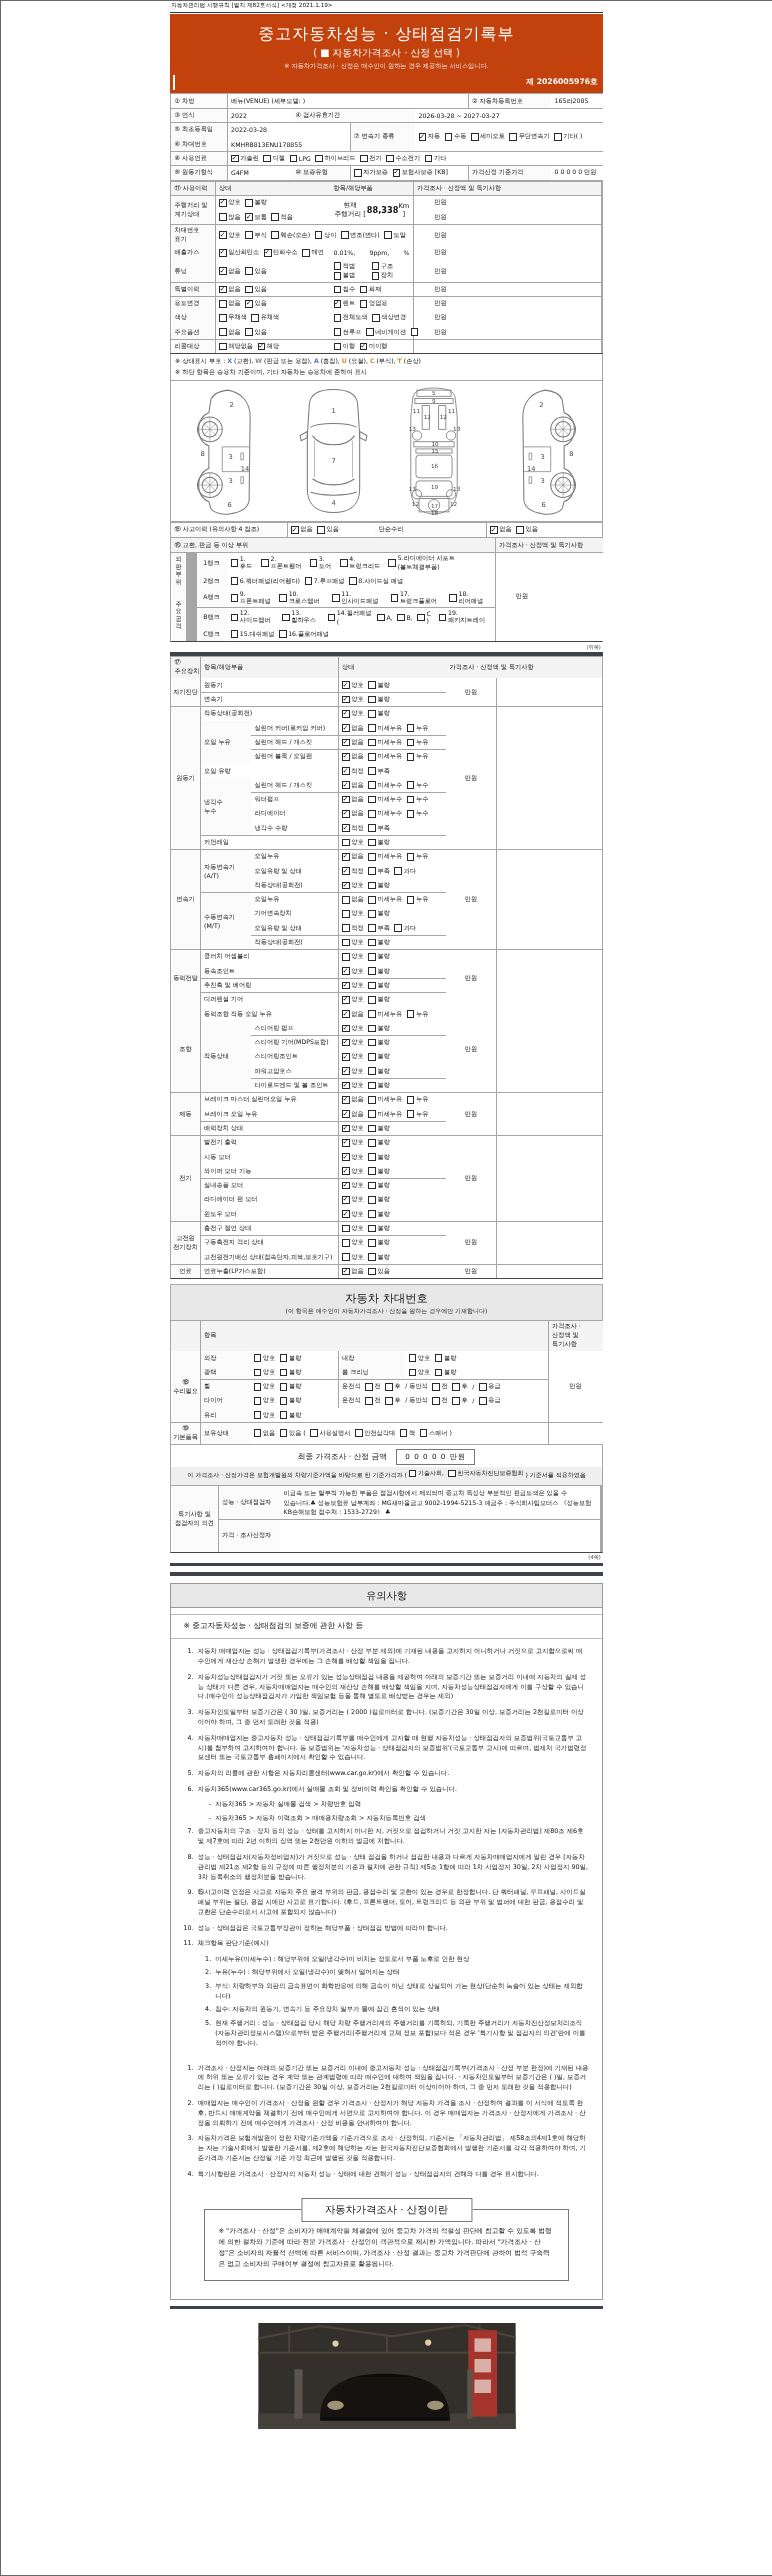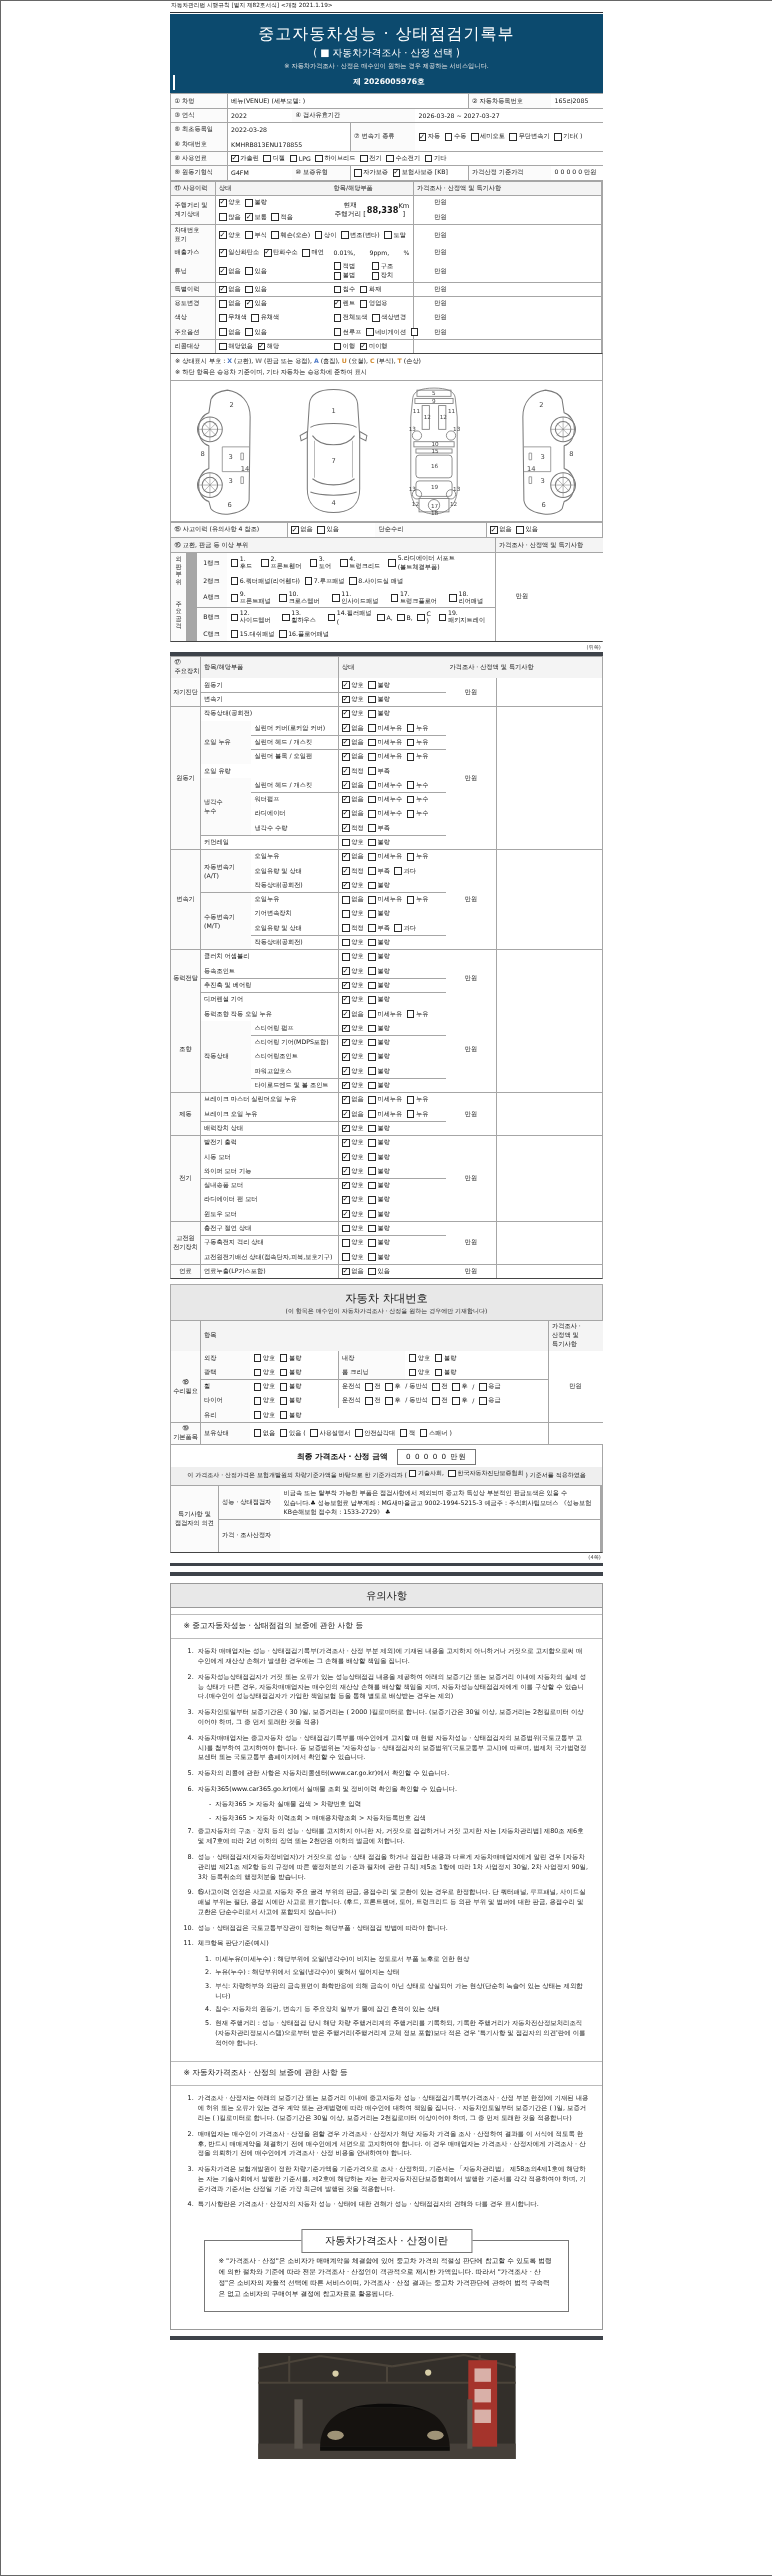--- a/index.html
+++ b/index.html
@@ -3,25 +3,25 @@
 <meta charset="utf-8">
 <style>
   html,body{margin:0;padding:0}
   body{width:773px;height:2576px;position:relative;overflow:hidden;background:#fff;
        font-family:"DejaVu Sans","Liberation Sans",sans-serif;color:#111;}
   .frame{position:absolute;inset:0;border:0.5px solid #666;pointer-events:none;z-index:50}
   .page{width:433px;margin:0 auto;}
   .topnote{font-size:5.7px;padding:2.1px 1px 1.5px;color:#111}
   .topline{height:1.5px;background:#2e3136;margin-bottom:1px}
   
-  .dark{background:#0c4a6e;color:#fff;text-align:center;padding:6.2px 0 3.1px}
+  .dark{background:#c2410c;color:#fff;text-align:center;padding:6.2px 0 3.1px}
   .dark h1{font-size:16px;margin:4.1px 0 2.1px;font-weight:normal;letter-spacing:1px}
   .dark .sub{font-size:9.8px;margin:1.5px 0}
   .dark .note{font-size:6.2px;color:#e4e4e4;margin:1px 0 4.1px}
-  .docno{text-align:center;font-size:7.7px;font-weight:bold;padding:2.1px 5.2px 3.1px;border-left:2.1px solid #fff;margin-left:3.1px}
+  .docno{text-align:right;font-size:7.7px;font-weight:bold;padding:2.1px 5.2px 3.1px;border-left:2.1px solid #fff;margin-left:3.1px}
   
   .secband{background:#e8e8e8;text-align:center;padding:4.1px 0 3.6px;border:0.5px solid #aaa;border-bottom:none}
   .secband h2{font-size:11.3px;font-weight:normal;margin:1px 0}
   .secband .sn{font-size:6px;color:#222;margin-top:1.5px}
   
   .grid{display:grid;gap:0.5px;background:#a6a6a6;border:0.5px solid #a6a6a6}
   .grid>*{background:#fff;padding:1.5px 3.6px;font-size:6.2px;display:flex;align-items:center;min-height:10.8px;word-break:keep-all}
   .grid .hd{background:#f4f4f4}
   .grid .lb{background:#fbfbfb}
   .grid .c{justify-content:center;text-align:center}
@@ -38,21 +38,21 @@
   .marker{text-align:right;font-size:5.2px;color:#444;padding:1.5px 2.1px}
   .bar{height:3.6px;background:#3e434a}
   .gapw{height:6.2px}
   
   .diagrow{display:flex;justify-content:space-around;align-items:center;border:0.5px solid #a6a6a6;border-top:none;padding:5.2px 3.1px;background:#fff}
   
   .legendline{font-size:6.2px;padding:2.6px 4.1px 0.5px}
   .legend2{font-size:6.2px;padding:1px 4.1px 3.1px}
   
   .finalrow{display:flex;justify-content:center;align-items:center;gap:9.3px;padding:4.1px 0 2.1px;border-left:0.5px solid #a6a6a6;border-right:0.5px solid #a6a6a6}
-  .finalrow .flab{font-size:7.7px;font-weight:bold}
+  .finalrow .flab{font-size:7.7px;font-weight:normal}
   .finalrow .fval{border:0.5px solid #777;padding:2.1px 8.2px;font-size:7.2px;letter-spacing:1px}
   .applied{font-size:6px;text-align:center;padding:2.1px 0 4.1px;border:0.5px solid #a6a6a6;border-top:none;background:#efefef}
   
   .nbox{border:0.5px solid #999;margin-top:7.2px;background:#fff}
   .nhead{background:#e8e8e8;text-align:center;font-size:10.3px;padding:4.6px 0;border-bottom:0.5px solid #999}
   .nsub{font-size:7.7px;padding:6.7px 12.4px;border-bottom:0.5px solid #bbb;border-top:0.5px solid #bbb;margin-top:5.2px}
   .nlist{padding:8.2px 13.4px 3.1px 10.3px}
   .nrow{display:flex;margin-bottom:5.7px;font-size:6.4px;line-height:1.55}
   .nrow .nnum{width:12.4px;flex:none;text-align:right;margin-right:4.1px}
   .nrow.sub{margin-left:17.5px;margin-bottom:3.6px}
@@ -1509,21 +1509,20 @@
         </div>
         <div class="nrow sub">
           <span class="nnum">4.</span>
           <span class="ntx">침수: 자동차의 원동기, 변속기 등 주요장치 일부가 물에 잠긴 흔적이 있는 상태</span>
         </div>
         <div class="nrow sub">
           <span class="nnum">5.</span>
           <span class="ntx">현재 주행거리 : 성능 · 상태점검 당시 해당 차량 주행거리계의 주행거리를 기록하되, 기록한 주행거리가 자동차전산정보처리조직(자동차관리정보시스템)으로부터 받은 주행거리(주행거리계 교체 정보 포함)보다 적은 경우 '특기사항 및 점검자의 의견'란에 이를 적어야 합니다.</span>
         </div>
       </div>
-    <div class="nsub">※ 자동차가격조사 · 산정의 보증에 관한 사항 등</div>
     <div class="nlist" id="nlist2">
         <div class="nrow">
           <span class="nnum">1.</span>
           <span class="ntx">가격조사 · 산정자는 아래의 보증기간 또는 보증거리 이내에 중고자동차 성능 · 상태점검기록부(가격조사 · 산정 부분 한정)에 기재된 내용에 허위 또는 오류가 있는 경우 계약 또는 관계법령에 따라 매수인에 대하여 책임을 집니다.  · 자동차인도일부터 보증기간은 (      )일, 보증거리는 (      )킬로미터로 합니다. (보증기간은 30일 이상, 보증거리는 2천킬로미터 이상이어야 하며, 그 중 먼저 도래한 것을 적용합니다)</span>
         </div>
         <div class="nrow">
           <span class="nnum">2.</span>
           <span class="ntx">매매업자는 매수인이 가격조사 · 산정을 원할 경우 가격조사 · 산정자가 해당 자동차 가격을 조사 · 산정하여 결과를 이 서식에 적도록 한 후, 반드시 매매계약을 체결하기 전에 매수인에게 서면으로 고지하여야 합니다. 이 경우 매매업자는 가격조사 · 산정자에게 가격조사 · 산정을 의뢰하기 전에 매수인에게 가격조사 · 산정 비용을 안내하여야 합니다.</span>
         </div>
         <div class="nrow">

